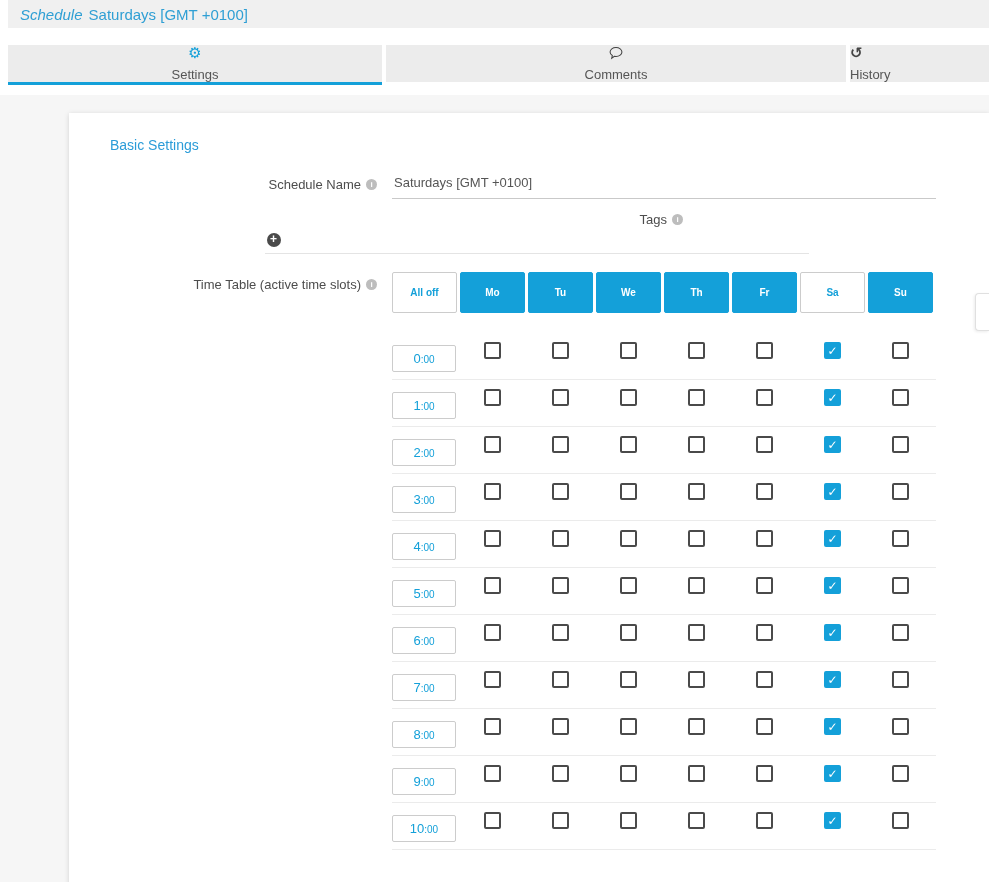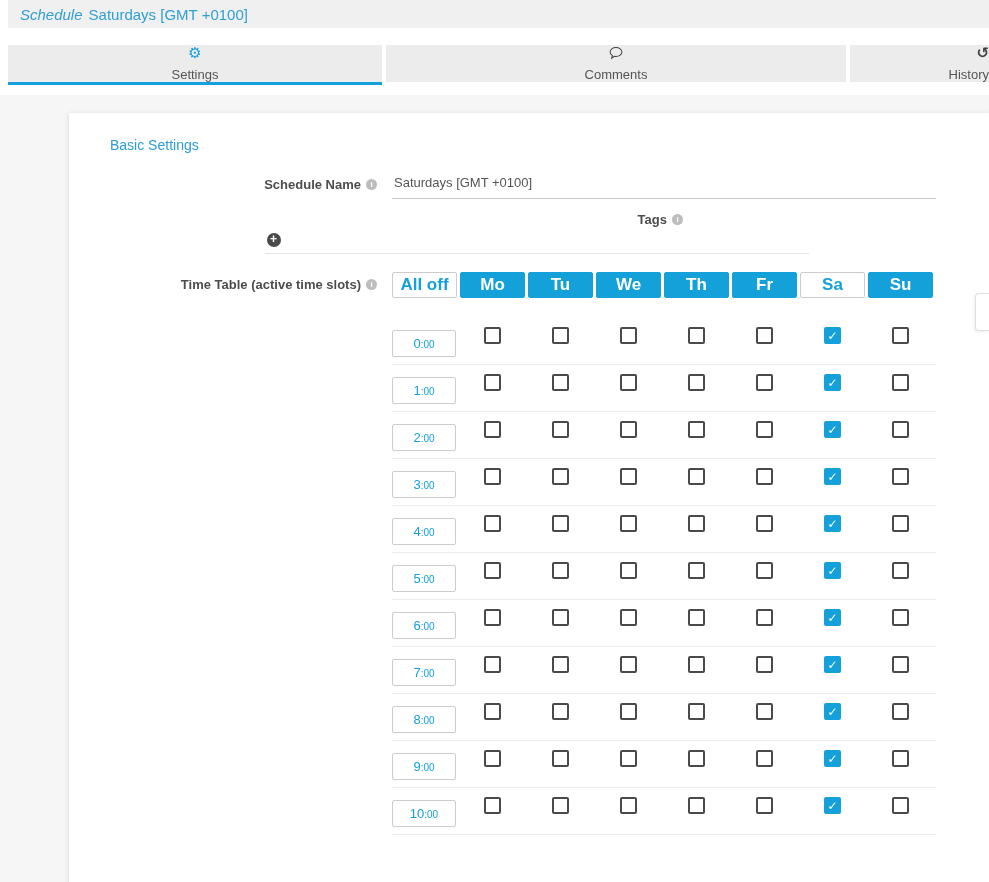--- a/index.html
+++ b/index.html
@@ -14,39 +14,39 @@
   .titlebar .app-label { font-style:italic; margin-right:6px; }
 
   
   .tabbar { position:absolute; top:45px; left:8px; right:0; height:37px;
     display:flex; gap:4px; }
   .tab { position:relative; background:#ececec; display:flex; flex-direction:column;
     align-items:center; justify-content:center; gap:6px; color:#555; font-size:13px;
     cursor:pointer; }
   .tab-settings { width:374px; }
   .tab-comments { width:460px; }
-  .tab-history { flex:1; align-items:flex-end; padding-right:0; }
+  .tab-history { flex:1; align-items:flex-start; padding-right:32px; }
   .tab.active::after { content:""; position:absolute; left:0; right:0; bottom:-3px;
     height:3px; background:#14a0d9; }
   .tab-icon { height:16px; line-height:16px; display:flex; align-items:center; }
   .gear-icon::after { content:"⚙"; color:#14a0d9; font-size:15px; }
   .history-icon::after { content:"↺"; color:#444; font-size:15px; font-weight:bold; }
 
   
   .page-bg { position:absolute; top:95px; left:0; right:0; bottom:0; background:#f6f6f6; }
   .card { position:absolute; top:113px; left:69px; right:0; bottom:-10px;
     background:#fff; box-shadow:0 1px 5px rgba(0,0,0,.15); }
   .card-inner { padding-top:24px; }
   .section-heading { margin-left:41px; font-size:14px; color:#2b9cd8; }
 
   
   .form { margin-top:10px; }
   .frow { display:flex; align-items:center; }
   .flabel { width:308px; display:flex; justify-content:flex-end; align-items:center;
-    gap:5px; font-size:13px; font-weight:bold; color:#4d4d4d; flex:none; }
+    gap:5px; font-size:13px; font-weight:normal; color:#4d4d4d; flex:none; }
   .info-icon { width:11px; height:11px; border-radius:50%; background:#bdbdbd;
     color:#fff; font-size:8px; font-weight:bold; display:inline-flex;
     align-items:center; justify-content:center; flex:none; }
   .info-icon::after { content:"i"; }
   .ffield { margin-left:15px; width:544px; }
   .row-name { margin-top:16px; }
   .row-name .ffield { border-bottom:1px solid #c9c9c9; padding:6px 2px 8px 2px;
     font-size:13px; color:#555; }
   .row-tags { margin-top:13px;flex-direction:column; }
   .row-tags .ffield { border-bottom:1px solid #e4e4e4; padding:2px 2px 6px 2px; }
@@ -62,21 +62,21 @@
     display:inline-flex; align-items:center; justify-content:center; flex:none; }
   .radio.selected { border-color:#14a0d9; }
   .radio.selected::after { content:""; width:7px; height:7px; border-radius:50%;
     background:#14a0d9; }
 
   
   .row-timetable { margin-top:18px; align-items:flex-start; }
   .row-timetable .flabel { margin-top:5px; }
   .tt { width:544px; }
   .tt-header { display:flex; gap:3px; }
-  .tt-header button { width:65px; height:26px; font-size:17px; font-weight:bold;
+  .tt-header button { width:65px; height:41px; font-size:10px; font-weight:bold;
     border-radius:2px; cursor:pointer; font-family:inherit; }
   .day-btn.solid { background:#14a0d9; border:1px solid #14a0d9; color:#fff; }
   .day-btn.outline, .alloff-btn { background:#fff; border:1px solid #ccc; color:#14a0d9; }
   .tt-rows { margin-top:20px; }
   .tt-row { display:flex; gap:3px; height:47px; border-bottom:1px solid #ebebeb; }
   .tt-cell { width:65px; display:flex; justify-content:center; }
   .tt-cell:first-child { justify-content:flex-start; }
   .hour-btn { margin-top:12px; width:64px; height:27px; background:#fff;
     border:1px solid #ccc; border-radius:2px; color:#14a0d9; cursor:pointer;
     font-family:inherit; }

